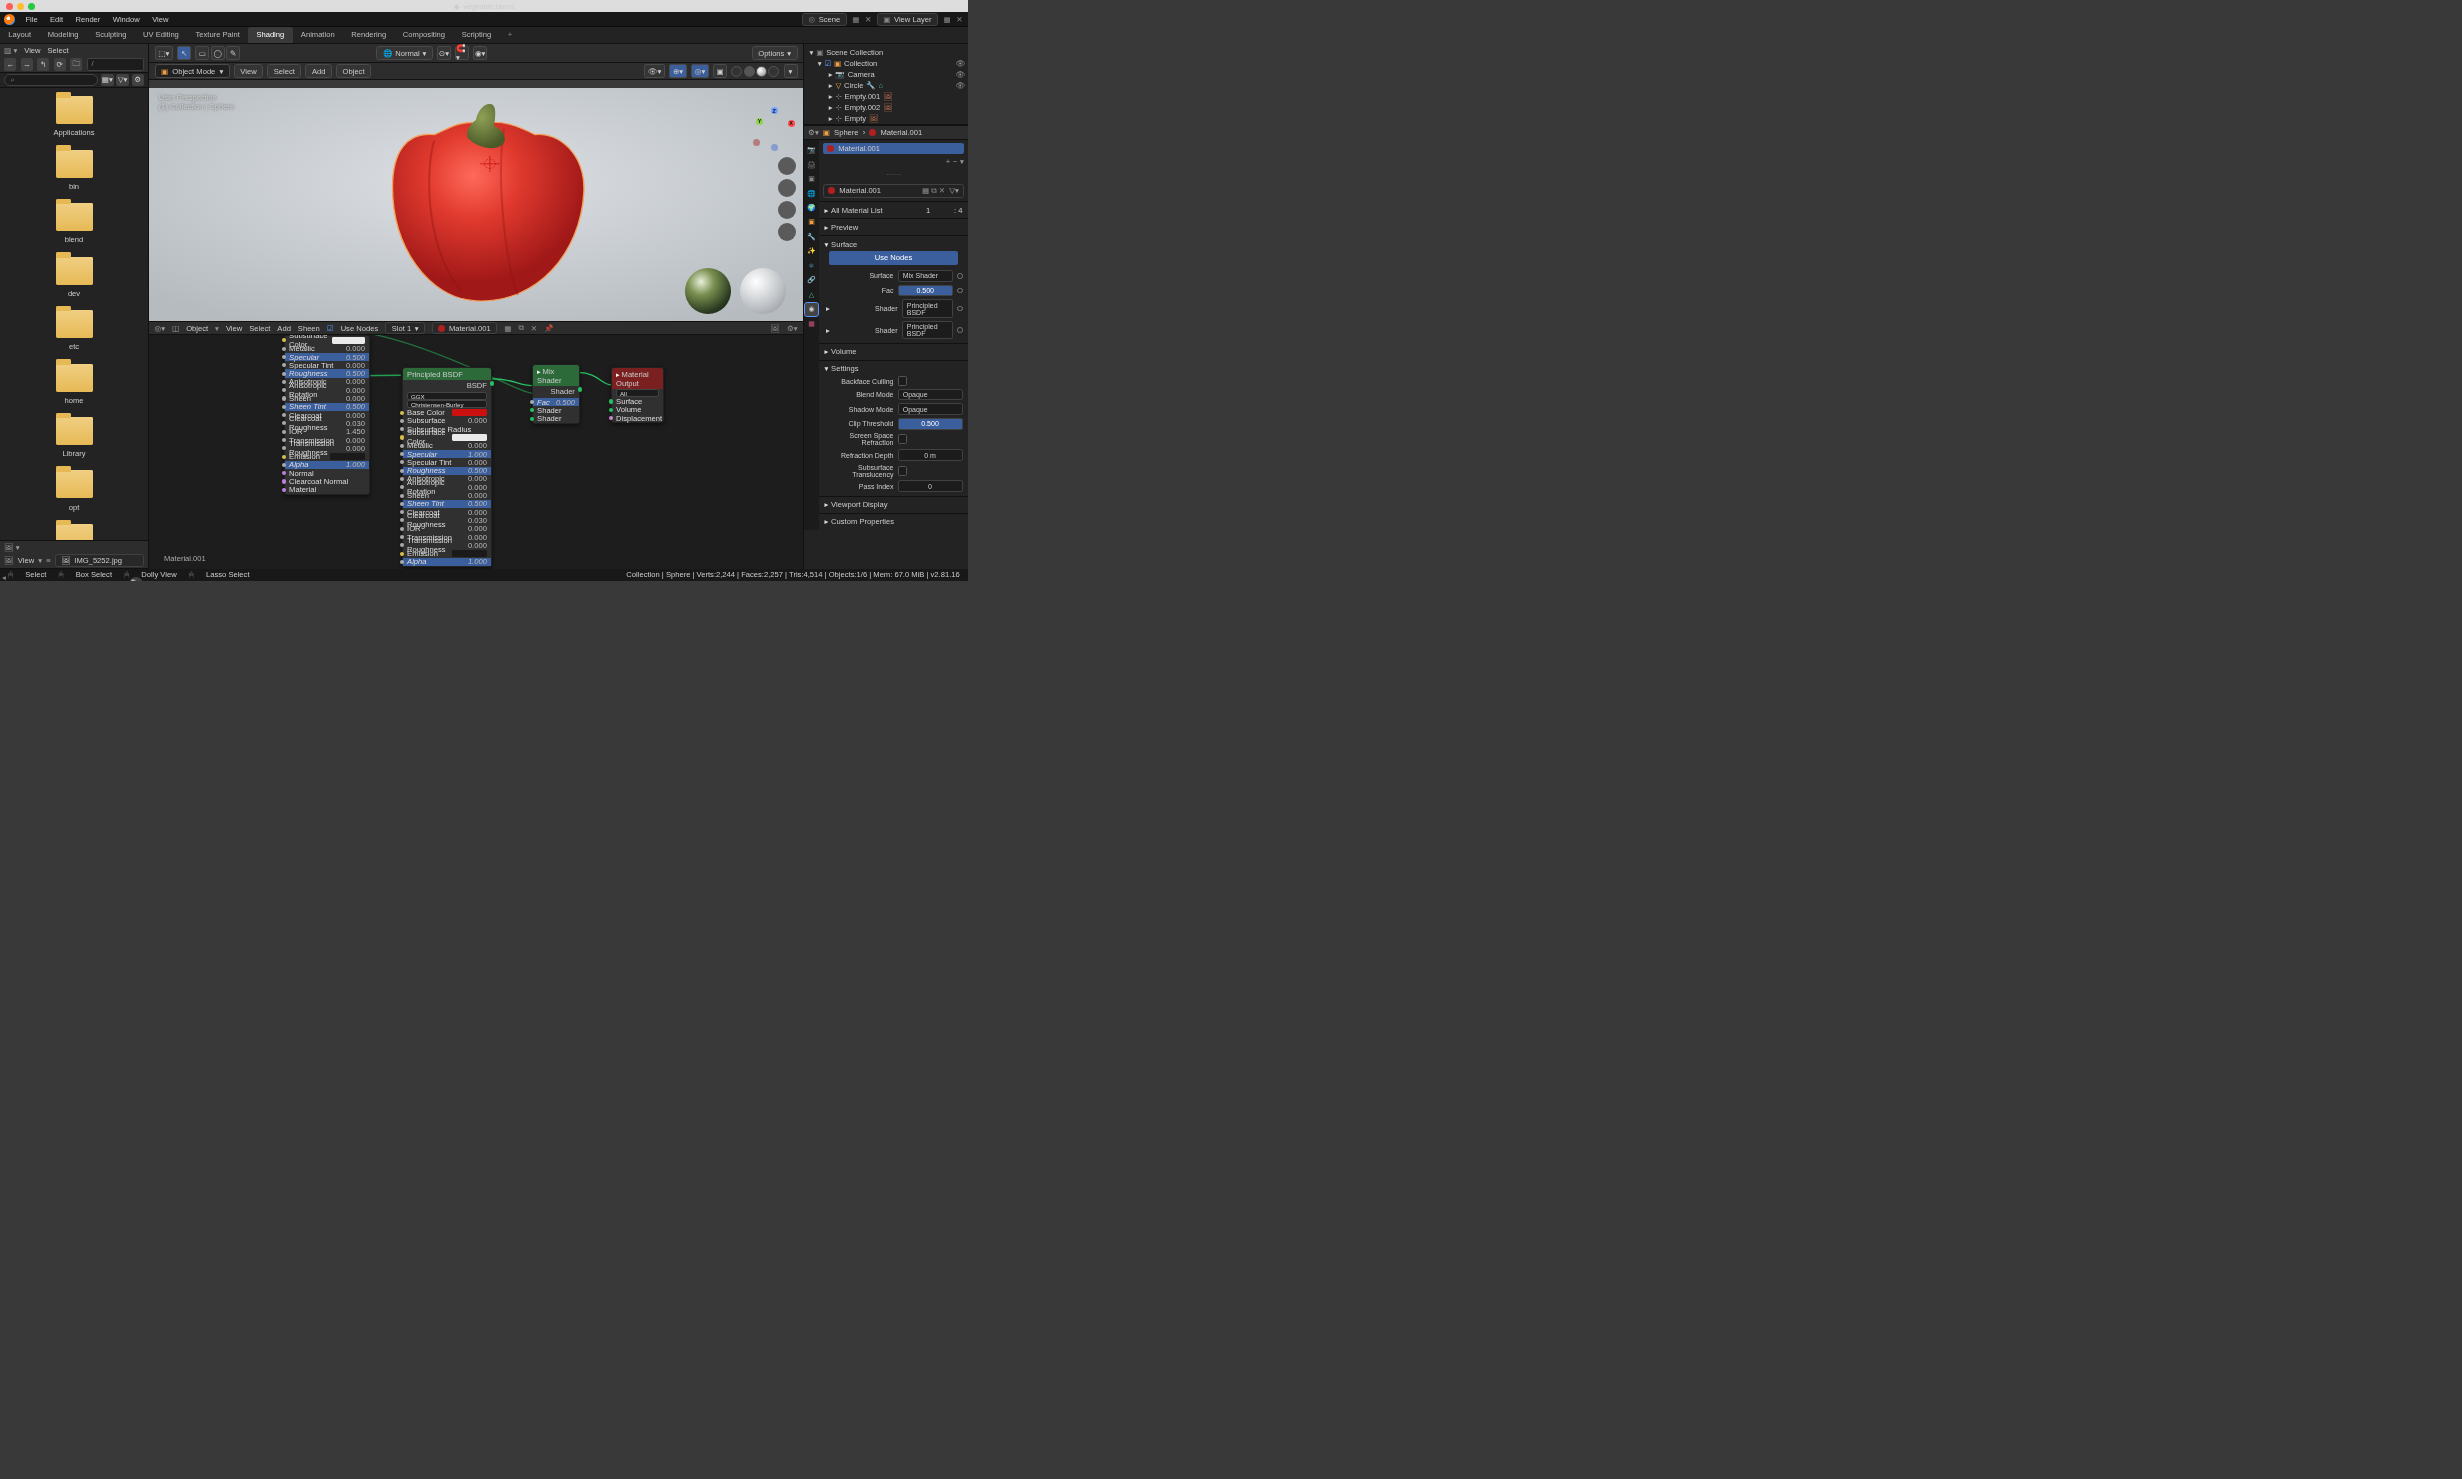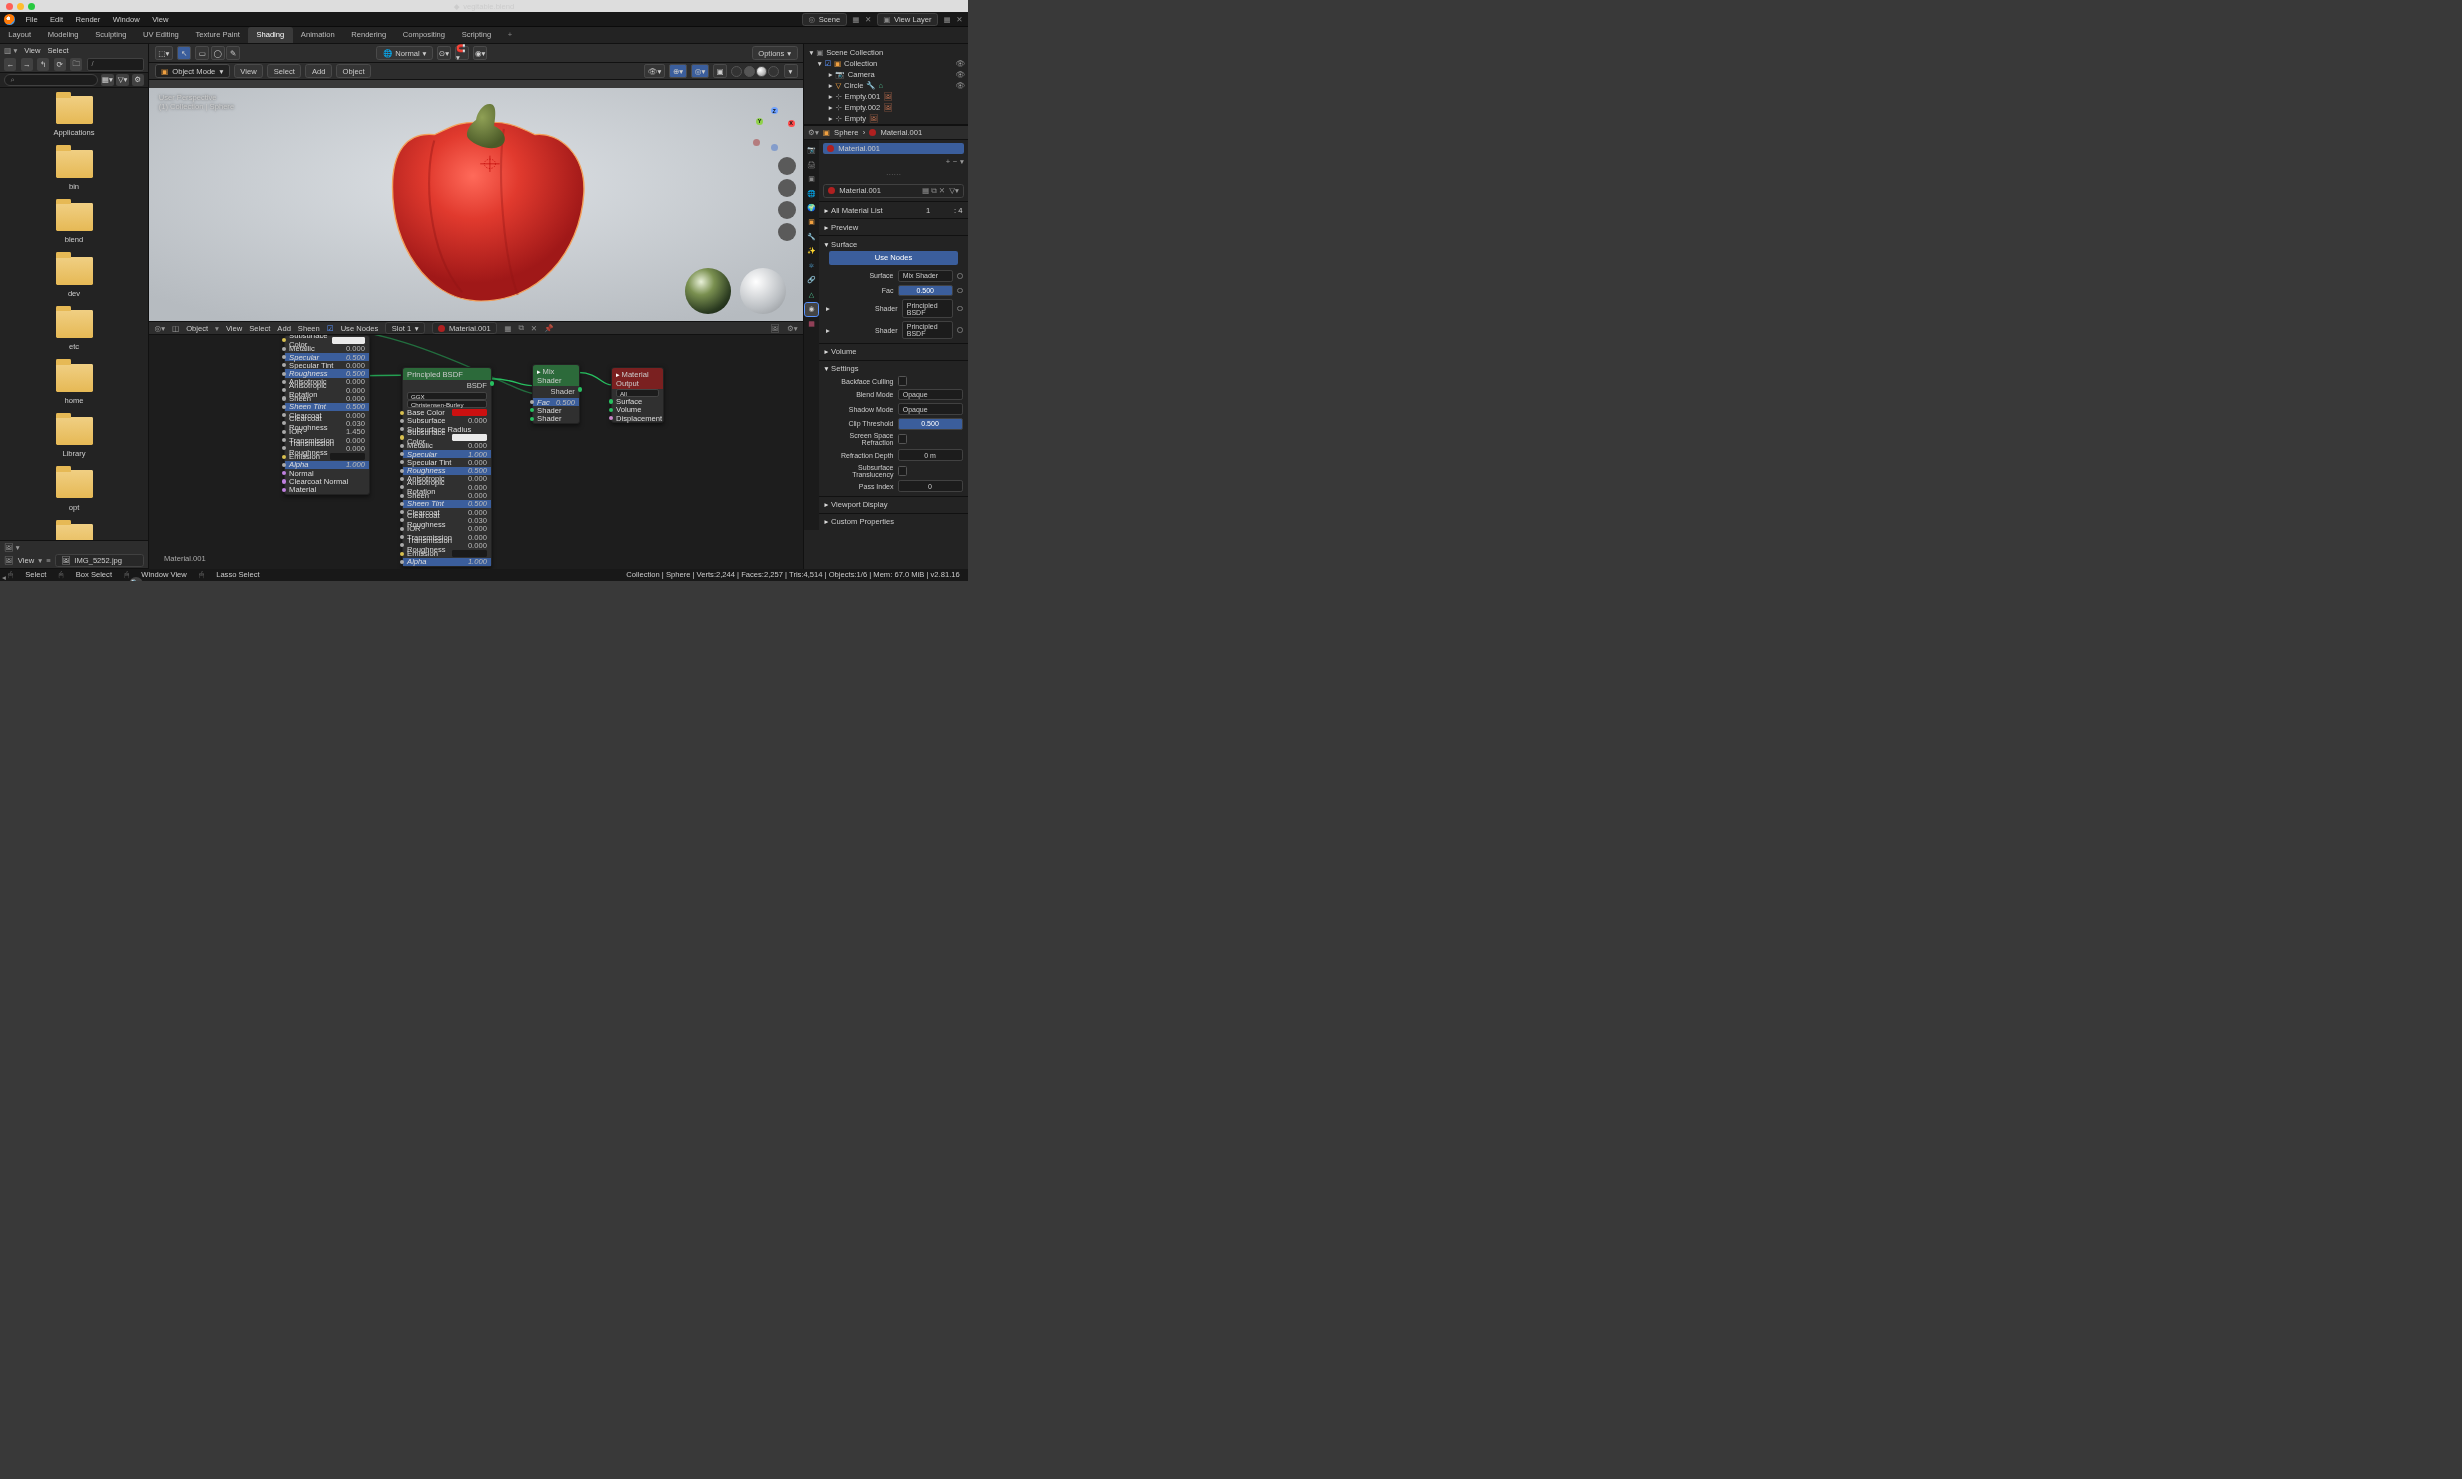--- a/index.html
+++ b/index.html
@@ -788,18 +788,18 @@
     </div>
   </div>
 </div>
 
 <div class="statusbar">
   <span style="opacity:.7">🖱</span>
     <span>Select</span>
   <span style="opacity:.7">🖱</span>
     <span>Box Select</span>
   <span style="opacity:.7">🖱</span>
-    <span>Window View</span>
+    <span>Dolly View</span>
   <span style="opacity:.7">🖱</span>
     <span>Lasso Select</span>
   <span class="right">Collection | Sphere | Verts:2,244 | Faces:2,257 | Tris:4,514 | Objects:1/6 | Mem: 67.0 MiB | v2.81.16</span>
 </div>
 
 
 </body></html>

